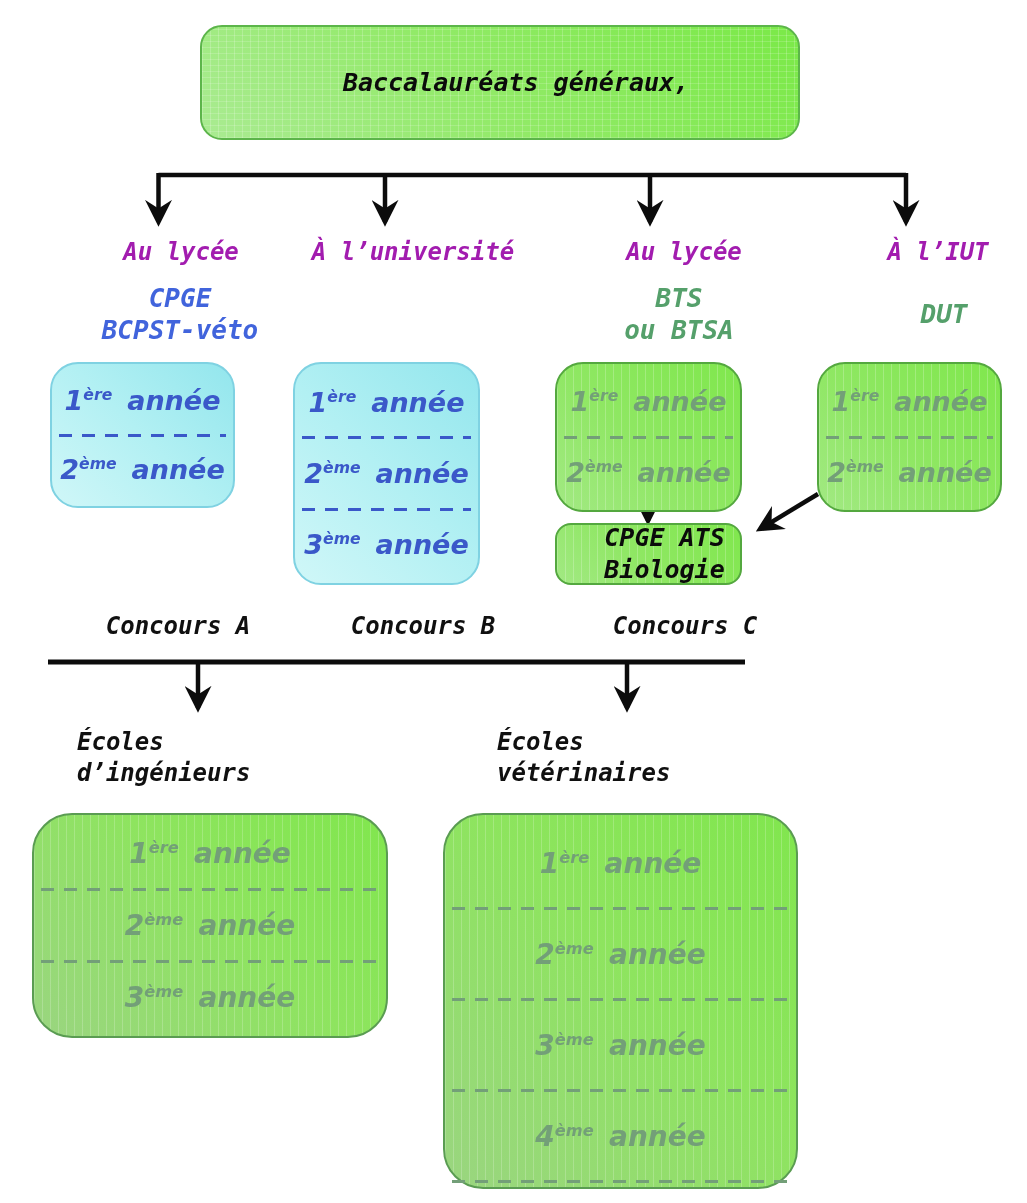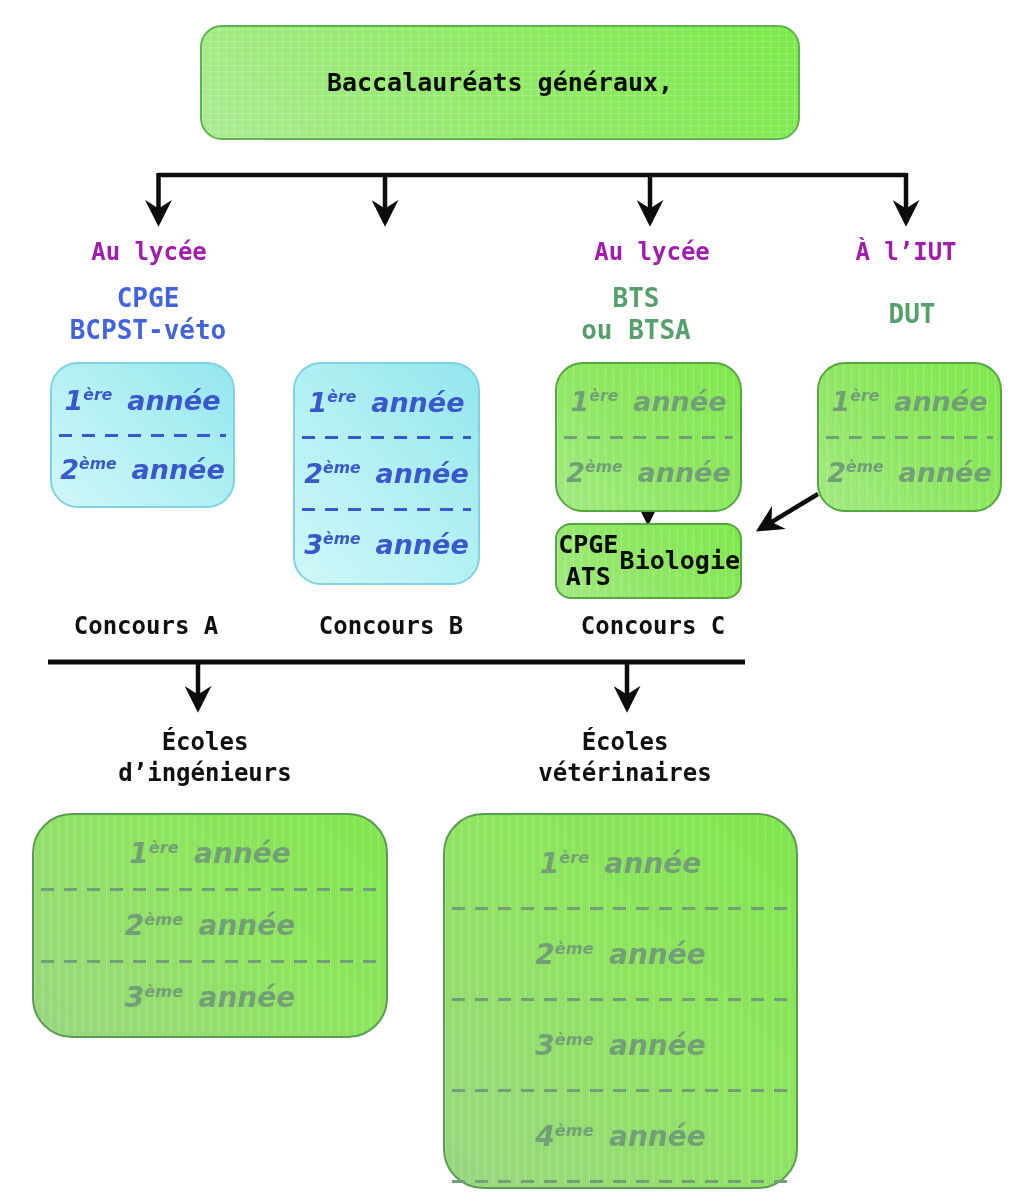--- a/index.html
+++ b/index.html
@@ -1,20 +1,20 @@
 <!DOCTYPE html>
 <html><head>
 <meta charset="utf-8">
 <style>
   html,body{margin:0;padding:0;background:#ffffff;}
   .canvas{
     position:relative;width:1027px;height:1203px;background:#ffffff;overflow:hidden;
     font-family:"DejaVu Sans Mono",monospace;
   }
-  .mono{font-family:"DejaVu Sans Mono",monospace;font-weight:bold;}
+  .mono{font-family:"DejaVu Sans Mono",monospace;font-style:italic;font-weight:bold;padding-left:32px;}
   .abs{position:absolute;}
 
   
   .title-box{
     left:200px;top:25px;width:600px;height:115px;border-radius:22px;
     border:2px solid #5cb54a;box-sizing:border-box;
     background-image:
       repeating-linear-gradient(90deg, rgba(255,255,255,0.20) 0 1px, transparent 1px 8px),
       repeating-linear-gradient(0deg, rgba(255,255,255,0.16) 0 1px, transparent 1px 6px),
       linear-gradient(225deg,#7be948 0%,#92ea68 55%,#aaeb92 100%);
@@ -22,21 +22,21 @@
     font-size:25px;line-height:35px;color:#0b0b0b;
   }
 
   
   .loc-label{top:238px;width:300px;text-align:center;font-size:24px;color:#a21caf;}
   .prog-label{top:282px;width:300px;text-align:center;font-size:26px;line-height:32px;}
   .prog-blue{color:#4164dc;}
   .prog-green{color:#55a06b;}
   .prog-single{height:64px;display:flex;align-items:center;justify-content:center;}
   .concours-label{top:612px;width:260px;text-align:center;font-size:24px;color:#101010;}
-  .school-label{top:727px;width:320px;text-align:center;font-size:24px;line-height:31px;color:#101010;}
+  .school-label{top:727px;width:320px;text-align:left;font-size:24px;line-height:31px;color:#101010;}
 
   
   .ybox{
     position:absolute;box-sizing:border-box;display:flex;flex-direction:column;
     padding:4px 0;
   }
   .ybox .cell{
     flex:1;display:flex;align-items:center;justify-content:center;
     font-family:"DejaVu Sans",sans-serif;font-style:italic;font-weight:bold;
     font-size:27px;
@@ -66,26 +66,26 @@
   .big .cell{font-size:28px;}
   #box-cpge{left:50px;top:362px;width:185px;height:146px;}
   #box-lic {left:293px;top:362px;width:187px;height:223px;}
   #box-bts {left:555px;top:362px;width:187px;height:150px;}
   #box-dut {left:817px;top:362px;width:185px;height:150px;}
   #box-ing {left:32px;top:813px;width:356px;height:225px;}
   #box-vet {left:443px;top:813px;width:355px;height:376px;}
 
   
   #box-ats{
-    left:555px;top:523px;width:187px;height:76px;border-radius:16px;
+    left:555px;top:523px;width:187px;height:62px;border-radius:16px;
     border:2px solid #54a83f;box-sizing:border-box;
     background-image:
       repeating-linear-gradient(90deg, rgba(255,255,255,0.22) 0 1px, transparent 1px 8px),
       linear-gradient(225deg,#80e74d 0%,#8fe763 55%,#a2e983 100%);
-    display:flex;flex-direction:row;align-items:center;justify-content:center;
+    display:flex;flex-direction:column;align-items:center;justify-content:center;
     text-align:center;font-size:25px;line-height:32px;color:#0b0b0b;
   }
 
   
   #arrows{position:absolute;left:0;top:0;width:1027px;height:1203px;pointer-events:none;}
 </style>
 </head>
 <body>
 
 <div class="canvas">
@@ -110,28 +110,29 @@
       <path d="M906,173 V222" marker-end="url(#ah)"></path>
       <path d="M648,486 V521" marker-end="url(#ah)"></path>
       <path d="M818,494 L760,529" marker-end="url(#ah)"></path>
       <path stroke-width="5" d="M48,662 H745"></path>
       <path d="M198,661 V708" marker-end="url(#ah)"></path>
       <path d="M627,661 V708" marker-end="url(#ah)"></path>
     </g>
   </svg>
 
   <div class="abs mono loc-label" style="left:-1px;">Au lycée</div>
+  <div class="abs mono loc-label" style="left:231px;">À l’université</div>
   <div class="abs mono loc-label" style="left:502px;">Au lycée</div>
   <div class="abs mono loc-label" style="left:756px;">À l’IUT</div>
 
   <div class="abs mono prog-label prog-blue" style="left:-2px;">
     <div>CPGE</div>
     <div>BCPST-véto</div>
   </div>
-  <div class="abs mono prog-label prog-green" style="left:486px;">
+  <div class="abs mono prog-label prog-green" style="left:497px;">
     <div>BTS</div>
     <div>ou BTSA</div>
   </div>
   <div class="abs mono prog-label prog-green prog-single" style="left:762px;">
     <div>DUT</div>
   </div>
 
   <div class="ybox cyan" id="box-cpge">
     <div class="cell">
         <span class="yr"><span>1</span><sup>ère</sup><span class="word">année</span></span>

